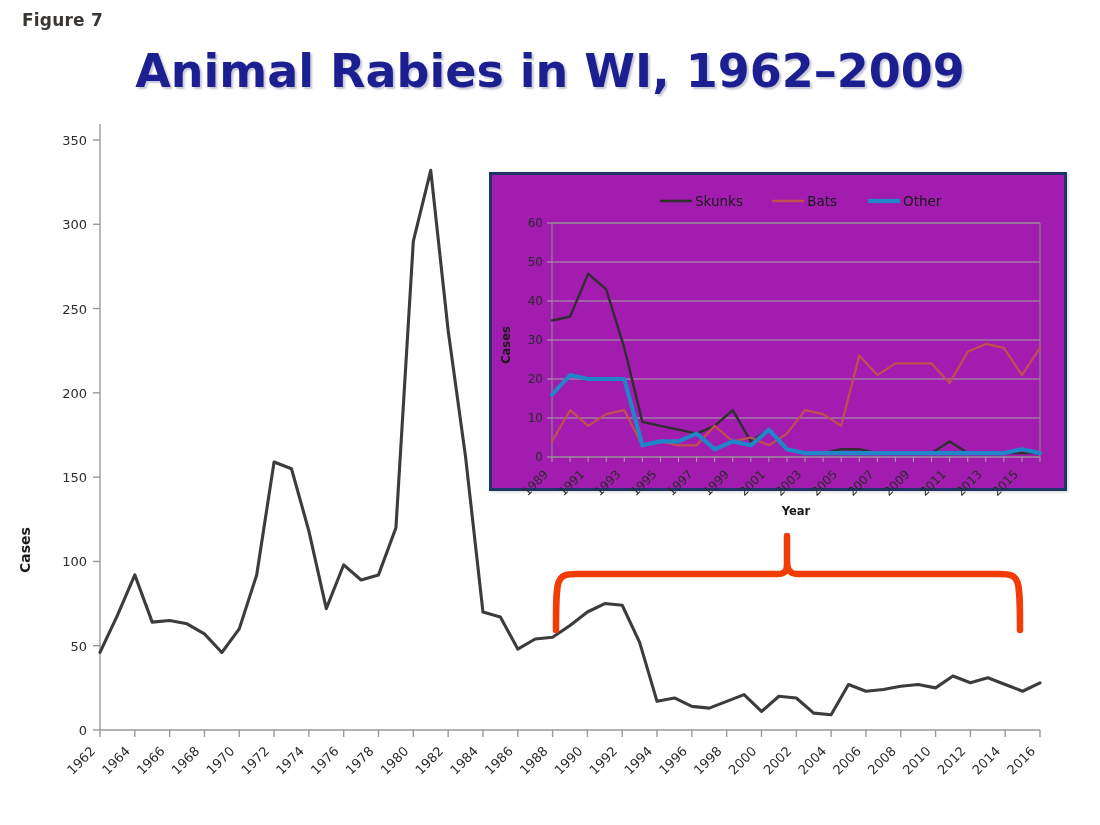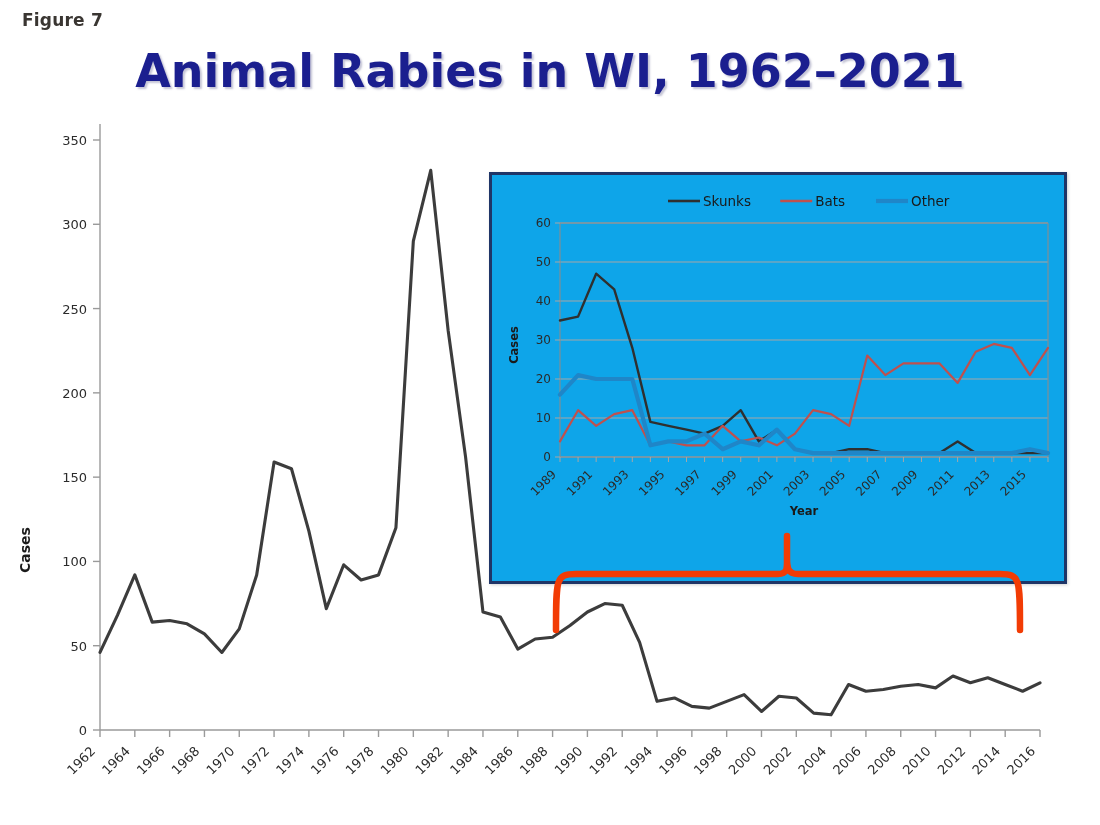--- a/index.html
+++ b/index.html
@@ -63,26 +63,25 @@
     stroke: #3c3c3c;
     stroke-width: 3.1;
     stroke-linejoin: round;
     stroke-linecap: round;
   }
   #inset-box {
     position: absolute;
     left: 489px;
     top: 172px;
     width: 578px;
-    height: 412px;
-    background: #0ea5e9;
+    height: 319px;
+    background: #a21caf;
     border: 3px solid #1f3567;
     box-sizing: border-box;
     box-shadow: 1px 1px 3px rgba(0,0,0,0.18);
-    padding-left: 8px;
   }
   .inset-tick-label {
     font-family: "DejaVu Sans", "Liberation Sans", sans-serif;
     font-size: 12px;
     fill: #2b2b2b;
   }
   .inset-axis-name {
     font-family: "DejaVu Sans", "Liberation Sans", sans-serif;
     font-size: 11.5px;
     font-weight: bold;
@@ -106,21 +105,21 @@
     stroke: #f23c05;
     stroke-width: 6.5;
     stroke-linecap: round;
     stroke-linejoin: round;
   }
 </style>
 </head>
 <body>
 
 <div id="figure-caption">Figure 7</div>
-<div id="chart-title">Animal Rabies in WI, 1962–2021</div>
+<div id="chart-title">Animal Rabies in WI, 1962–2009</div>
 
 <div id="main-plot-area">
   <svg id="main-svg" width="1100" height="715" viewBox="0 0 1100 715">
     <g id="main-yaxis">
         <line x1="100" y1="14" x2="100" y2="620" class="axis-line"></line>
         <line x1="93" y1="620" x2="100" y2="620" class="tick-line"></line>
         <text x="87" y="625" class="tick-label" text-anchor="end">0</text>
         <line x1="93" y1="535.7142857142858" x2="100" y2="535.7142857142858" class="tick-line"></line>
         <text x="87" y="540.7142857142858" class="tick-label" text-anchor="end">50</text>
         <line x1="93" y1="451.42857142857144" x2="100" y2="451.42857142857144" class="tick-line"></line>

